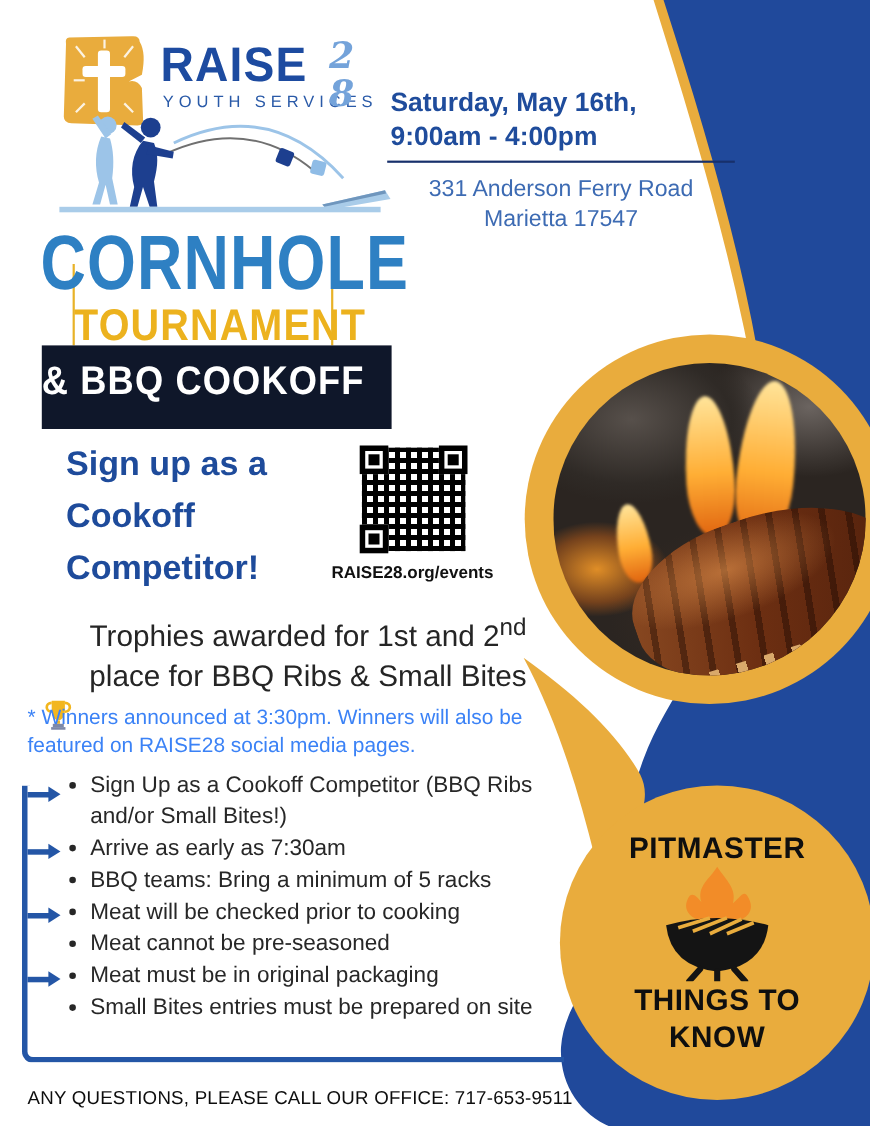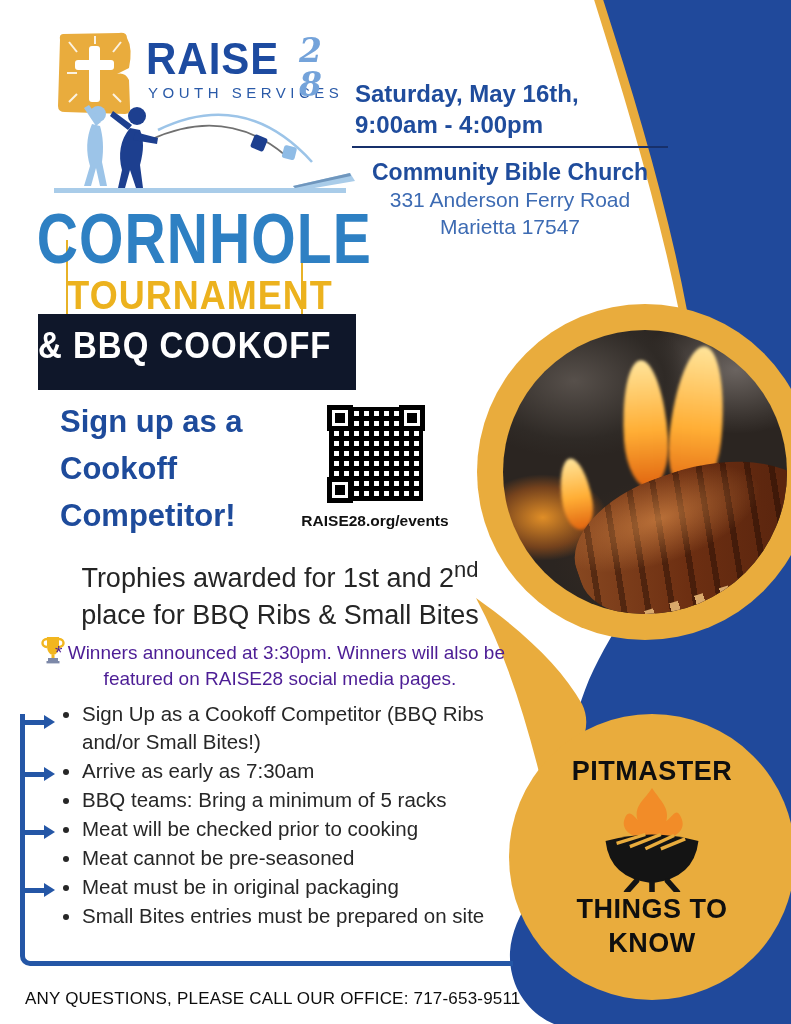--- a/index.html
+++ b/index.html
@@ -45,21 +45,21 @@
       repeating-linear-gradient(90deg,#000 0 5px,transparent 5px 10px),
       repeating-linear-gradient(0deg,#000 0 5px,#fff 5px 10px);}
   .finder{position:absolute;width:26px;height:26px;background:#fff;border:5px solid #000;box-sizing:border-box;}
   .finder::after{content:"";position:absolute;inset:3px;background:#000;}
   .qr-caption{left:275px;top:512px;width:200px;z-index:2;text-align:center;color:#111;font-weight:800;font-size:15.5px;}
 
   
   .trophies{left:30px;top:551px;width:500px;z-index:2;text-align:center;color:#252525;font-size:27px;line-height:37px;font-weight:500;}
   .trophies sup{font-size:22px;}
   .trophy-svg{vertical-align:-4px;margin-left:8px;}
-  .note{left:25px;top:640px;width:510px;z-index:2;text-align:center;color:#4c1d95;font-size:19px;line-height:26px;}
+  .note{left:25px;top:640px;width:510px;z-index:2;text-align:left;color:#3b82f6;font-size:19px;line-height:26px;}
 
   
   .rules{left:58px;top:700px;width:430px;z-index:2;color:#272727;font-size:20.5px;line-height:28px;}
   .rules ul{margin:0;padding-left:24px;}
   .rules li{margin:0 0 1px 0;}
   .bracket{left:20px;top:714px;width:488px;height:247px;border-left:5px solid #2456A6;border-bottom:5px solid #2456A6;border-bottom-left-radius:10px;z-index:1;}
   .b-arrow{position:absolute;left:25px;width:20px;height:5px;background:#2456A6;z-index:2;}
   .b-arrow::after{content:"";position:absolute;right:-10px;top:-5px;border-left:11px solid #2456A6;border-top:7.5px solid transparent;border-bottom:7.5px solid transparent;}
 
   
@@ -136,21 +136,20 @@
     <div>2</div>
     <div>8</div>
   </div>
 
   <div class="abs date-block">
     <div>Saturday, May 16th,</div>
     <div>9:00am - 4:00pm</div>
   </div>
   <div class="abs hdr-divider"></div>
   <div class="abs venue-block">
-    <div class="venue-name">Community Bible Church</div>
     <div class="venue-addr">331 Anderson Ferry Road</div>
     <div class="venue-addr">Marietta 17547</div>
   </div>
 
   <svg class="abs illustration" width="320" height="110" viewBox="0 0 320 110">
     <path d="M110 40 Q185 5 245 55" stroke="#707070" stroke-width="1.8" fill="none"></path>
     <path d="M118 30 Q205 -12 272 62" stroke="#9CC4E8" stroke-width="2.6" fill="none"></path>
     <rect x="212" y="36" width="14" height="14" rx="2.5" fill="#1D3F8F" transform="rotate(22 219 43)"></rect>
     <rect x="243" y="46" width="13" height="13" rx="2.5" fill="#8FBCE6" transform="rotate(14 249 52)"></rect>
 

